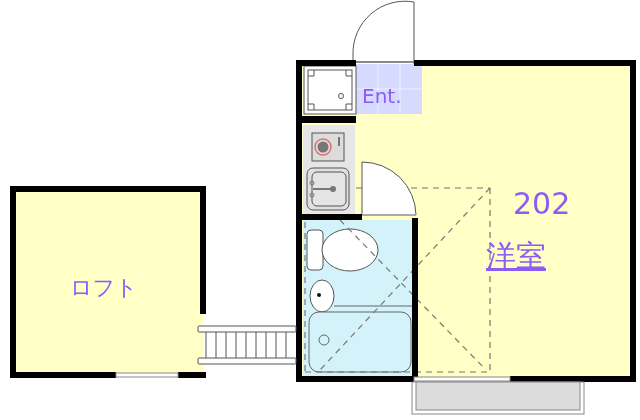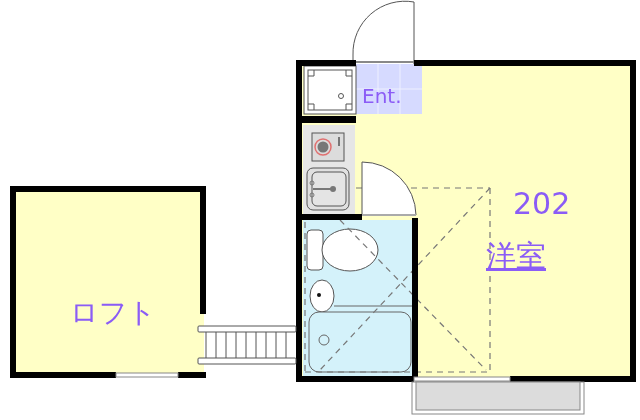--- a/index.html
+++ b/index.html
@@ -2,21 +2,21 @@
 <html><head>
 <meta charset="utf-8">
 <style>
   html, body { margin:0; padding:0; background:#ffffff; }
   body { width:640px; height:420px; position:relative; overflow:hidden; font-family:"DejaVu Sans", sans-serif; }
   svg { position:absolute; left:0; top:0; }
   .label { position:absolute; color:#8b5cf6; white-space:nowrap; }
   .ent { font-size:20px; }
   .room-no { font-size:30px; }
   .room-type { font-size:30px;text-decoration:underline; }
-  .loft { font-size:28px;margin-top:21px; }
+  .loft { font-size:22px; }
 </style>
 </head>
 <body>
 
 <svg width="640" height="420" viewBox="0 0 640 420">
 
   <rect x="300" y="64" width="332" height="314" fill="#ffffc6"></rect>
 
   <g>
     <rect x="356" y="64" width="66" height="50" fill="#d6daff"></rect>

